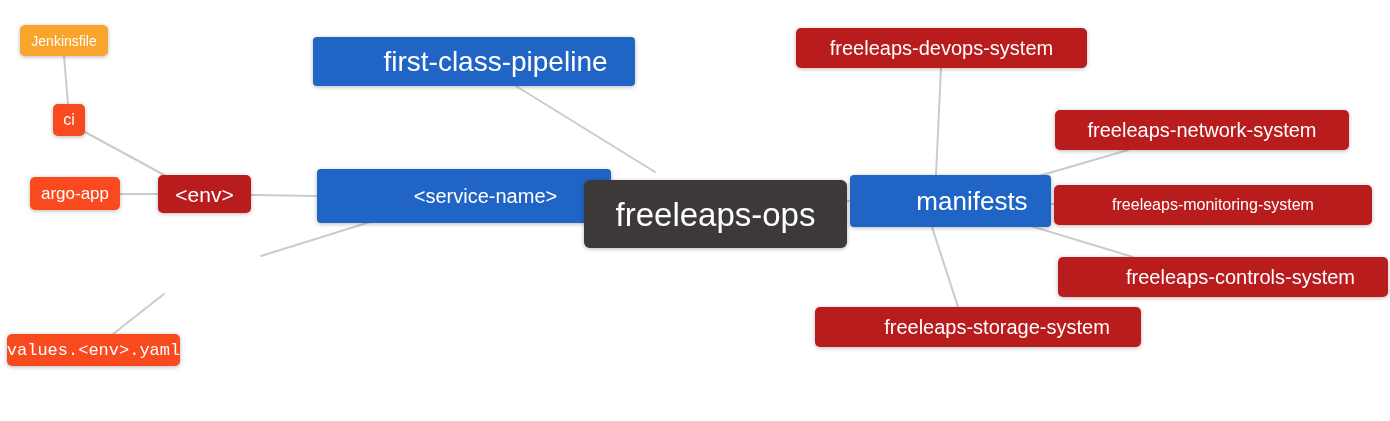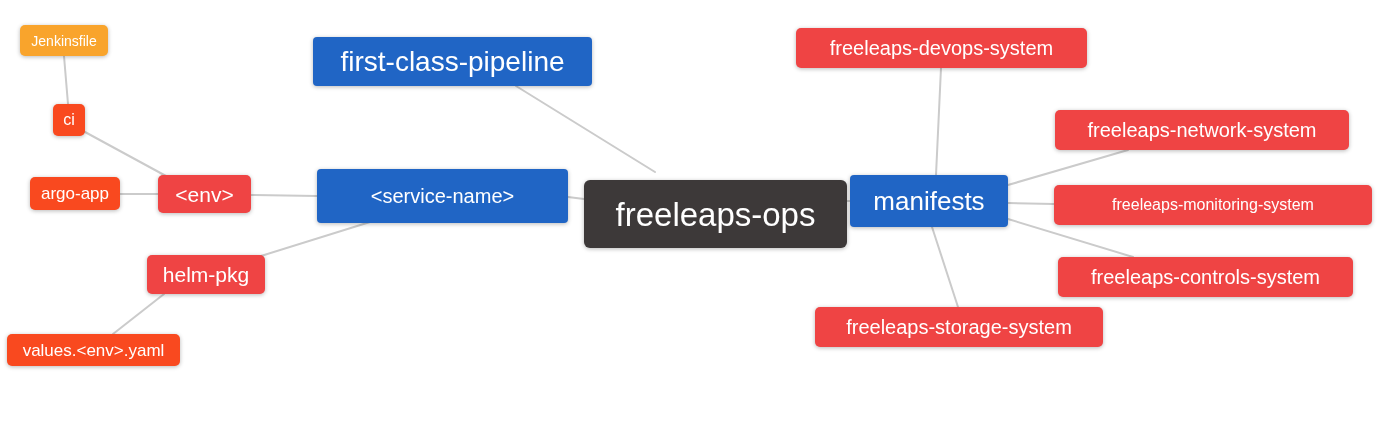--- a/index.html
+++ b/index.html
@@ -18,41 +18,41 @@
     display:flex;align-items:center;justify-content:center;
     color:#ffffff;
     border-radius:5px;
     box-shadow:0 1px 4px rgba(0,0,0,.28);
     cursor:pointer;
     white-space:nowrap;
     line-height:1;
     user-select:none;
   }
   .root   {background:#3d3939;border-radius:6px;}
-  .blue   {background:#2065c5;border-radius:4px;}
-  .green  {background:#ef4444;}
+  .blue   {background:#2065c5;border-radius:4px;padding-left:43px;}
+  .green  {background:#b91c1c;}
   .red    {background:#f9491f;}
   .orange {background:#f9a42c;}
 
   
   .n-jenkinsfile {left:20px;  top:25px;  width:88px;  height:31px; font-size:14px;}
   .n-ci          {left:53px;  top:104px; width:32px;  height:32px; font-size:16px; font-weight:400;}
   .n-argo-app    {left:30px;  top:177px; width:90px;  height:33px; font-size:17px;}
   .n-env         {left:158px; top:175px; width:93px;  height:38px; font-size:21px;}
   .n-helm-pkg    {left:147px; top:255px; width:118px; height:39px; font-size:21px;}
-  .n-values      {left:7px;   top:334px; width:173px; height:32px; font-size:17px;}
+  .n-values      {left:7px;   top:334px; width:173px; height:32px; font-size:17px;font-family:Liberation Mono, monospace;}
   .n-fcp         {left:313px; top:37px;  width:279px; height:49px; font-size:28px;}
   .n-service     {left:317px; top:169px; width:251px; height:54px; font-size:20px;}
   .n-ops         {left:584px; top:180px; width:263px; height:68px; font-size:33px;}
   .n-manifests   {left:850px; top:175px; width:158px; height:52px; font-size:26px;}
   .n-devops      {left:796px; top:28px;  width:291px; height:40px; font-size:20px;}
   .n-network     {left:1055px;top:110px; width:294px; height:40px; font-size:20px;}
   .n-monitoring  {left:1054px;top:185px; width:318px; height:40px; font-size:16px;}
-  .n-controls    {left:1058px;top:257px; width:295px; height:40px; font-size:20px;}
-  .n-storage     {left:815px; top:307px; width:288px; height:40px; font-size:20px;}
+  .n-controls    {left:1058px;top:257px; width:295px; height:40px; font-size:20px;padding-left:35px;}
+  .n-storage     {left:815px; top:307px; width:288px; height:40px; font-size:20px;padding-left:38px;}
 </style>
 </head>
 <body>
 
 <div id="canvas">
 
   <svg id="edges" viewBox="0 0 1390 421">
     <line x1="64" y1="56" x2="68" y2="104"></line>
     <line x1="85" y1="132" x2="166" y2="176"></line>
     <line x1="120" y1="194" x2="158" y2="194"></line>
@@ -66,21 +66,20 @@
     <line x1="1008" y1="185" x2="1128" y2="150"></line>
     <line x1="1008" y1="203" x2="1054" y2="204"></line>
     <line x1="1008" y1="219" x2="1133" y2="257"></line>
     <line x1="932" y1="227" x2="958" y2="307"></line>
   </svg>
 
   <div class="node orange n-jenkinsfile">Jenkinsfile</div>
   <div class="node red    n-ci">ci</div>
   <div class="node red    n-argo-app">argo-app</div>
   <div class="node green  n-env">&lt;env&gt;</div>
-  <div class="node green  n-helm-pkg">helm-pkg</div>
   <div class="node red    n-values">values.&lt;env&gt;.yaml</div>
   <div class="node blue   n-fcp">first-class-pipeline</div>
   <div class="node blue   n-service">&lt;service-name&gt;</div>
   <div class="node root   n-ops">freeleaps-ops</div>
   <div class="node blue   n-manifests">manifests</div>
   <div class="node green  n-devops">freeleaps-devops-system</div>
   <div class="node green  n-network">freeleaps-network-system</div>
   <div class="node green  n-monitoring">freeleaps-monitoring-system</div>
   <div class="node green  n-controls">freeleaps-controls-system</div>
   <div class="node green  n-storage">freeleaps-storage-system</div>

